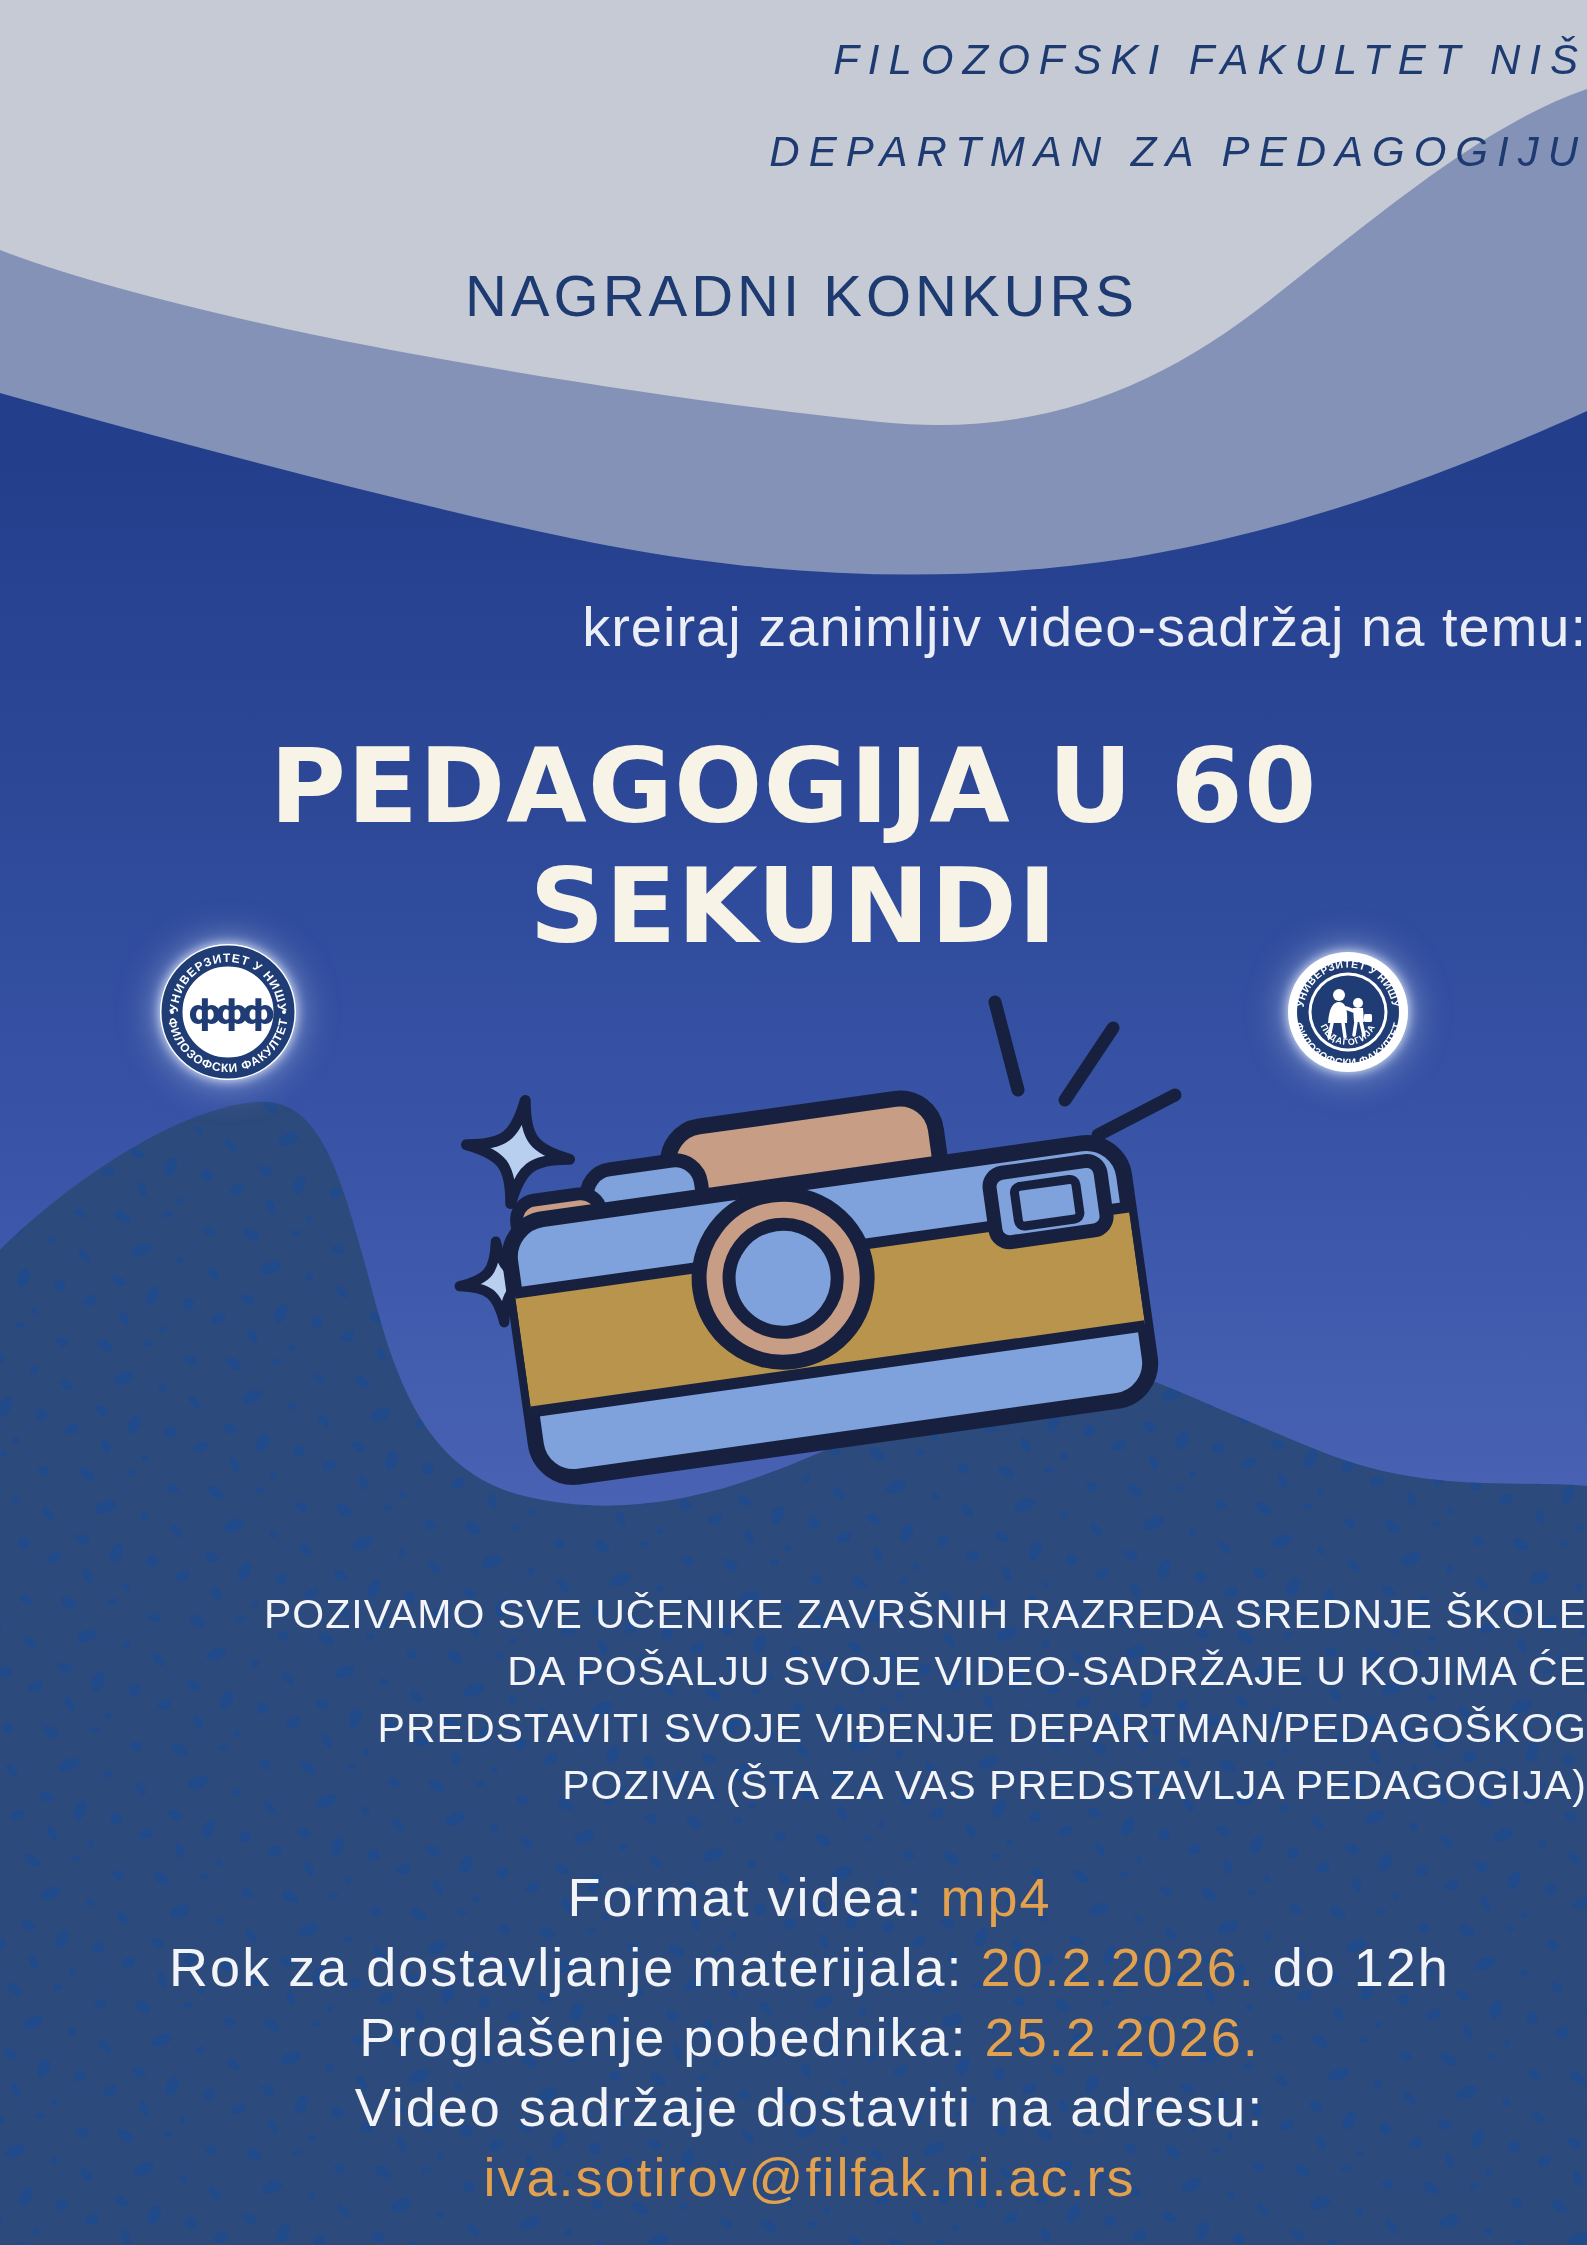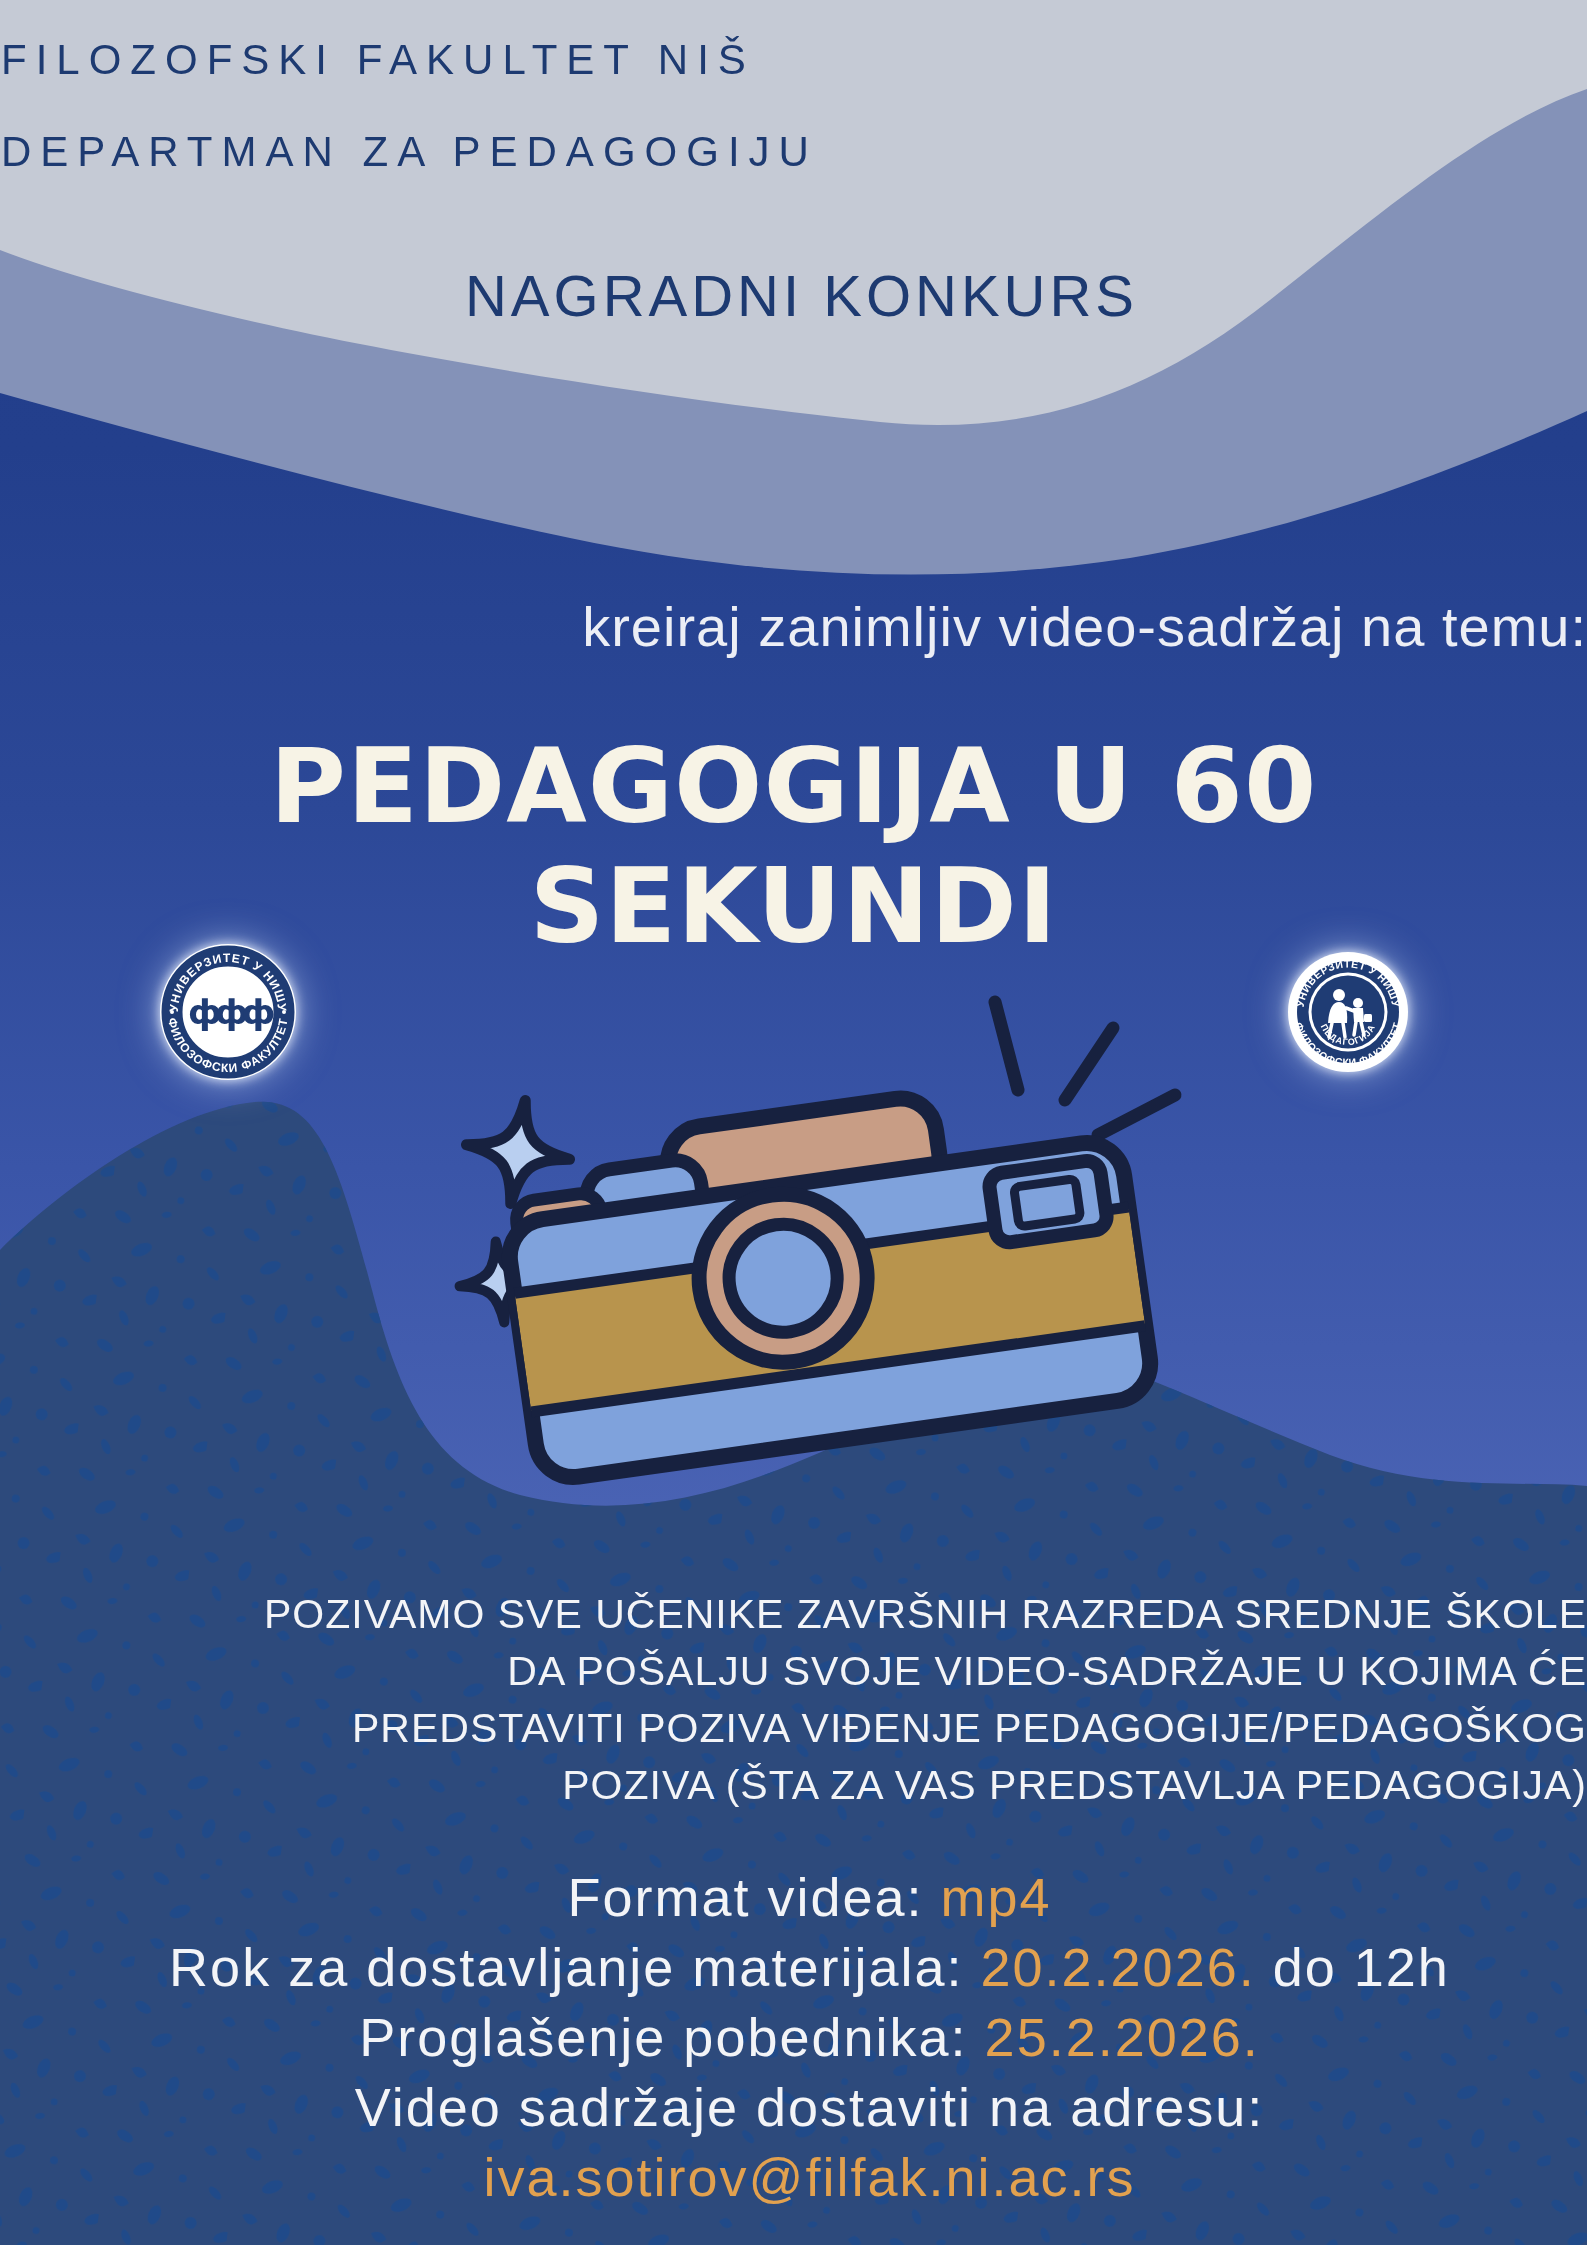--- a/index.html
+++ b/index.html
@@ -10,23 +10,23 @@
     overflow:hidden;
     font-family:"Liberation Sans", sans-serif;
     background:linear-gradient(180deg,
       #213d8a 0%, #233f8c 20%, #2c4897 36%,
       #3a55a8 52%, #4a63b4 68%, #4e66b6 100%);
   }
   svg{display:block;}
   .abs{position:absolute;}
   
   .hdr{
-    left:0;width:100%;text-align:left;
+    left:0;width:100%;text-align:right;
     color:#1d3a71;font-size:42px;font-weight:400;
-    letter-spacing:9px;padding-left:1px;box-sizing:border-box;
+    letter-spacing:9px;padding-left:1px;box-sizing:border-box;font-style:italic;
   }
   .hdr1{top:36px;}
   .hdr2{top:128px;}
   .konkurs{
     left:0;width:100%;text-align:center;
     color:#1d3a71;font-size:58px;font-weight:400;
     letter-spacing:4px;padding-left:16px;box-sizing:border-box;
     top:262px;
   }
   .intro{
@@ -179,21 +179,21 @@
       <rect x="625" y="238" width="112" height="70" rx="14" fill="#7fa2dc" stroke="#17213f" stroke-width="14"></rect>
       <rect x="649" y="254" width="62" height="40" rx="6" fill="#7fa2dc" stroke="#17213f" stroke-width="9"></rect>
       <circle cx="408" cy="312" r="84" fill="#c89d85" stroke="#17213f" stroke-width="15"></circle>
       <circle cx="408" cy="312" r="54" fill="#7fa2dc" stroke="#17213f" stroke-width="13"></circle>
     </g>
   </svg>
 
   <div class="abs para">
     <div>POZIVAMO SVE UČENIKE ZAVRŠNIH RAZREDA SREDNJE ŠKOLE</div>
     <div>DA POŠALJU SVOJE VIDEO-SADRŽAJE U KOJIMA ĆE</div>
-    <div>PREDSTAVITI POZIVA VIĐENJE PEDAGOGIJE/PEDAGOŠKOG</div>
+    <div>PREDSTAVITI SVOJE VIĐENJE DEPARTMAN/PEDAGOŠKOG</div>
     <div>POZIVA (ŠTA ZA VAS PREDSTAVLJA PEDAGOGIJA)</div>
   </div>
 
   <div class="abs details">
     <div><span class="lbl">Format videa: </span><span class="val">mp4</span><span class="lbl"></span></div>
     <div><span class="lbl">Rok za dostavljanje materijala: </span><span class="val">20.2.2026.</span><span class="lbl"> do 12h</span></div>
     <div><span class="lbl">Proglašenje pobednika: </span><span class="val">25.2.2026.</span><span class="lbl"></span></div>
     <div><span class="lbl">Video sadržaje dostaviti na adresu:</span><span class="val"></span><span class="lbl"></span></div>
     <div><span class="lbl"></span><span class="val">iva.sotirov@filfak.ni.ac.rs</span><span class="lbl"></span></div>
   </div>

